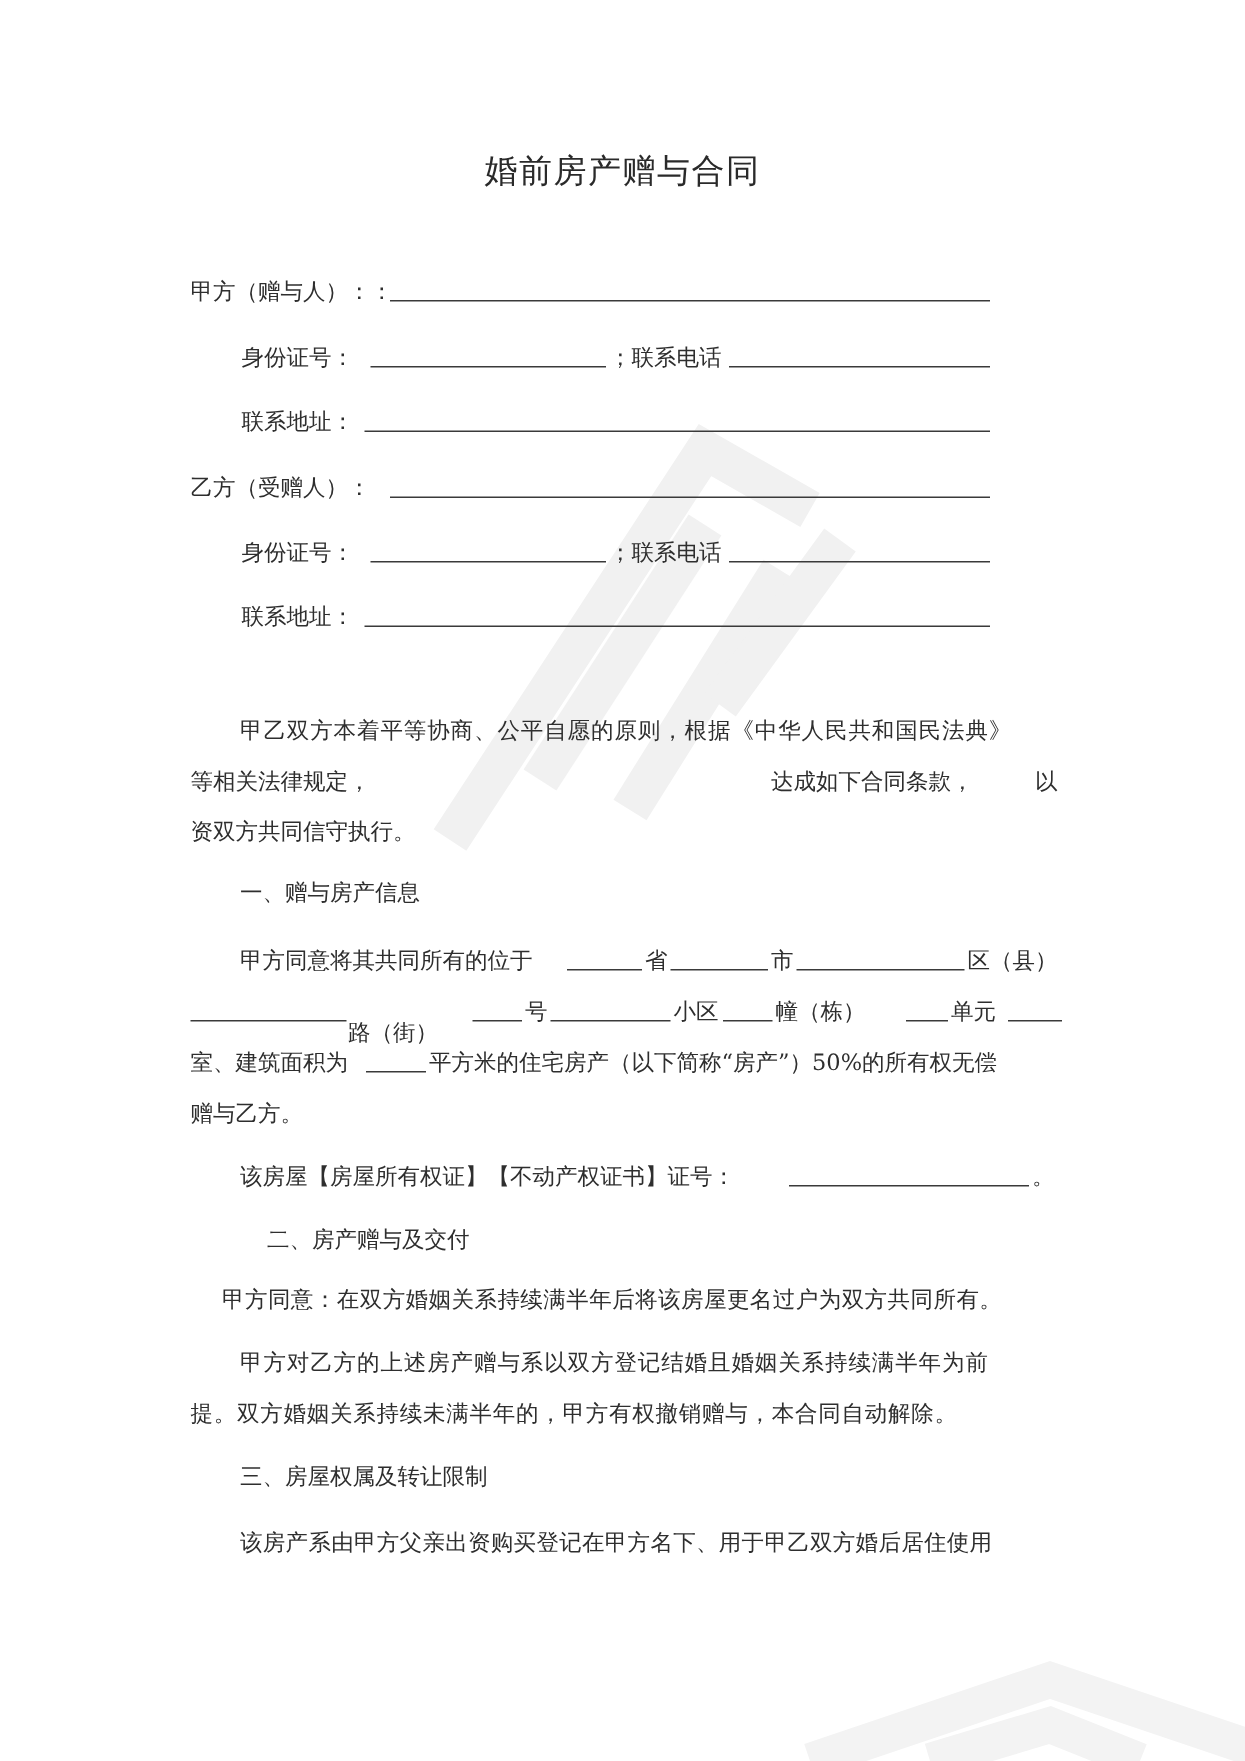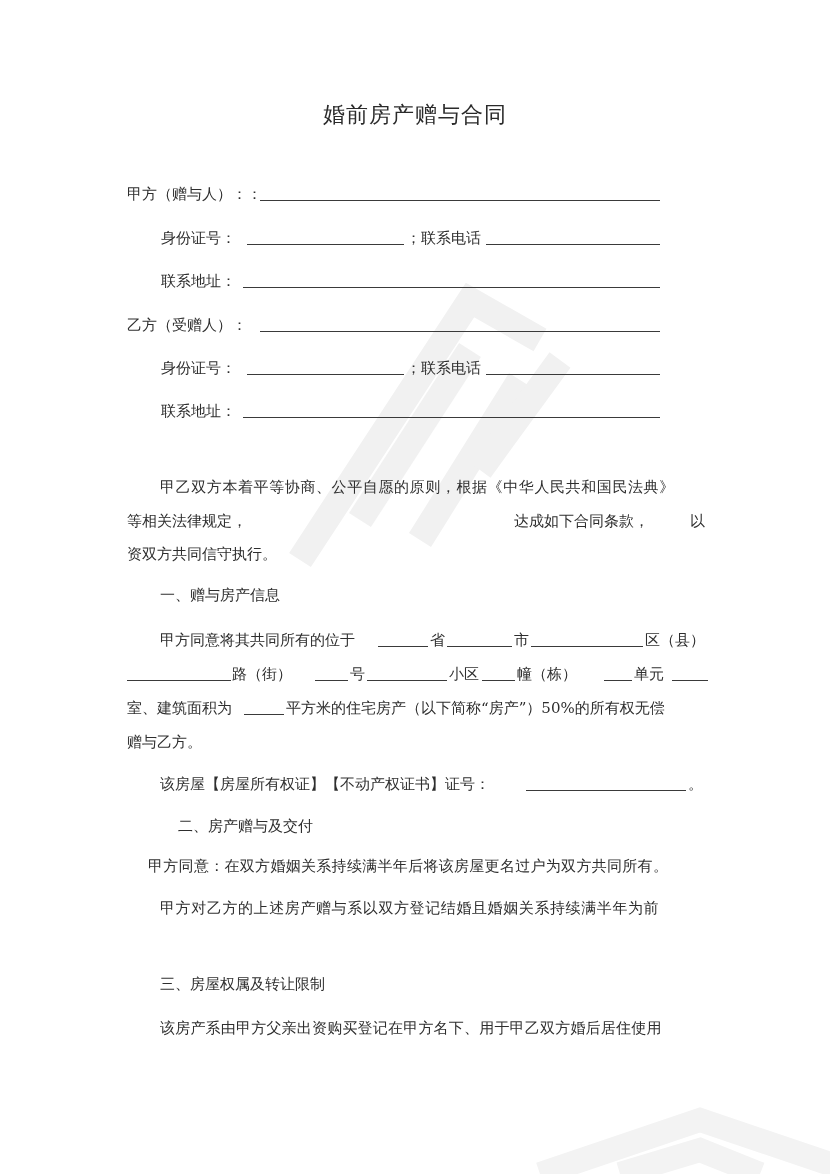--- a/index.html
+++ b/index.html
@@ -64,21 +64,21 @@
 
   <div class="t" style="left:160px; top:630px;">甲方同意将其共同所有的位于</div>
   <div class="ul" style="left:378px; top:646px; width:50px;"></div>
   <div class="t" style="left:430px; top:630px;">省</div>
   <div class="ul" style="left:447px; top:646px; width:65px;"></div>
   <div class="t" style="left:514px; top:630px;">市</div>
   <div class="ul" style="left:531px; top:646px; width:112px;"></div>
   <div class="t" style="left:645px; top:630px;">区（县）</div>
 
   <div class="ul" style="left:127px; top:680px; width:104px;"></div>
-  <div class="t" style="left:232px; top:664px;text-align:center;">路（街）</div>
+  <div class="t" style="left:232px; top:678px;text-align:center;">路（街）</div>
   <div class="ul" style="left:315px; top:680px; width:33px;"></div>
   <div class="t" style="left:350px; top:664px;">号</div>
   <div class="ul" style="left:367px; top:680px; width:80px;"></div>
   <div class="t" style="left:449px; top:664px;">小区</div>
   <div class="ul" style="left:482px; top:680px; width:33px;"></div>
   <div class="t" style="left:517px; top:664px;text-align:center;">幢（栋）</div>
   <div class="ul" style="left:604px; top:680px; width:28px;"></div>
   <div class="t" style="left:634px; top:664px;">单元</div>
   <div class="ul" style="left:672px; top:680px; width:36px;"></div>
 
@@ -88,17 +88,18 @@
 
   <div class="t" style="left:127px; top:732px;">赠与乙方。</div>
 
   <div class="t" style="left:160px; top:774px;">该房屋【房屋所有权证】【不动产权证书】证号：</div>
   <div class="ul" style="left:526px; top:790px; width:160px;"></div>
   <div class="t" style="left:688px; top:774px;">。</div>
 
   <div class="t" style="left:178px; top:816px;">二、房产赠与及交付</div>
   <div class="t" style="left:148px; top:856px; letter-spacing:0.3px;text-align:right;">甲方同意：在双方婚姻关系持续满半年后将该房屋更名过户为双方共同所有。</div>
   <div class="t" style="left:160px; top:898px; letter-spacing:0.6px;">甲方对乙方的上述房产赠与系以双方登记结婚且婚姻关系持续满半年为前</div>
+  <div class="t" style="left:127px; top:932px; letter-spacing:0.5px;">提。双方婚姻关系持续未满半年的，甲方有权撤销赠与，本合同自动解除。</div>
 
   <div class="t" style="left:160px; top:974px;">三、房屋权属及转让限制</div>
   <div class="t" style="left:160px; top:1018px; letter-spacing:0.2px;">该房产系由甲方父亲出资购买登记在甲方名下、用于甲乙双方婚后居住使用</div>
 
 </div>
 
 </body></html>

